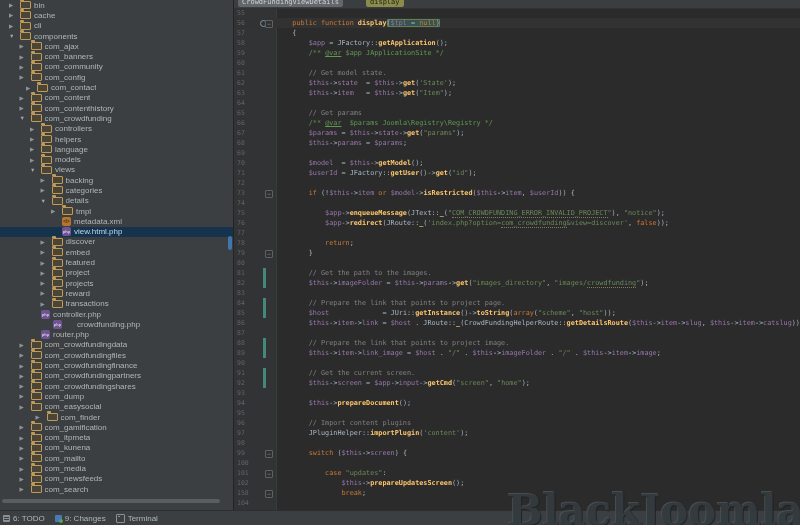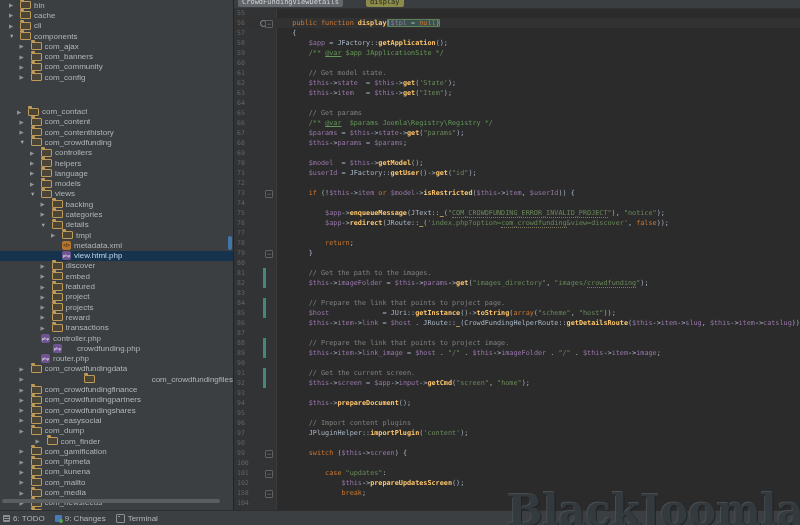--- a/index.html
+++ b/index.html
@@ -108,21 +108,21 @@
         <div class="trow" style="padding-left: 19.5px;">
           <span class="arr">▶</span>
           <span class="fico"></span>
           <span class="tlabel">com_community</span>
         </div>
         <div class="trow" style="padding-left: 19.5px;">
           <span class="arr">▶</span>
           <span class="fico"></span>
           <span class="tlabel">com_config</span>
         </div>
-        <div class="trow" style="padding-left: 17px; margin-top: 24px;">
+        <div class="trow" style="padding-left: 26px;">
           <span class="arr">▶</span>
           <span class="fico"></span>
           <span class="tlabel">com_contact</span>
         </div>
         <div class="trow" style="padding-left: 19.5px;">
           <span class="arr">▶</span>
           <span class="fico"></span>
           <span class="tlabel">com_content</span>
         </div>
         <div class="trow" style="padding-left: 19.5px;">
@@ -238,21 +238,21 @@
         <div class="trow" style="padding-left: 30px;">
           <span class="arr"></span>
           <span class="pico">php</span>
           <span class="tlabel">router.php</span>
         </div>
         <div class="trow" style="padding-left: 19.5px;">
           <span class="arr">▶</span>
           <span class="fico"></span>
           <span class="tlabel">com_crowdfundingdata</span>
         </div>
-        <div class="trow" style="padding-left: 19.5px; justify-content: space-between;">
+        <div class="trow" style="padding-left: 19.5px;">
           <span class="arr">▶</span>
           <span class="fico"></span>
           <span class="tlabel">com_crowdfundingfiles</span>
         </div>
         <div class="trow" style="padding-left: 19.5px;">
           <span class="arr">▶</span>
           <span class="fico"></span>
           <span class="tlabel">com_crowdfundingfinance</span>
         </div>
         <div class="trow" style="padding-left: 19.5px;">
@@ -261,26 +261,26 @@
           <span class="tlabel">com_crowdfundingpartners</span>
         </div>
         <div class="trow" style="padding-left: 19.5px;">
           <span class="arr">▶</span>
           <span class="fico"></span>
           <span class="tlabel">com_crowdfundingshares</span>
         </div>
         <div class="trow" style="padding-left: 19.5px;">
           <span class="arr">▶</span>
           <span class="fico"></span>
+          <span class="tlabel">com_dump</span>
+        </div>
+        <div class="trow" style="padding-left: 19.5px;">
+          <span class="arr">▶</span>
+          <span class="fico"></span>
           <span class="tlabel">com_easysocial</span>
-        </div>
-        <div class="trow" style="padding-left: 19.5px;">
-          <span class="arr">▶</span>
-          <span class="fico"></span>
-          <span class="tlabel">com_dump</span>
         </div>
         <div class="trow" style="padding-left: 19.5px; margin-left: 16px;">
           <span class="arr">▶</span>
           <span class="fico"></span>
           <span class="tlabel">com_finder</span>
         </div>
         <div class="trow" style="padding-left: 19.5px;">
           <span class="arr">▶</span>
           <span class="fico"></span>
           <span class="tlabel">com_gamification</span>

